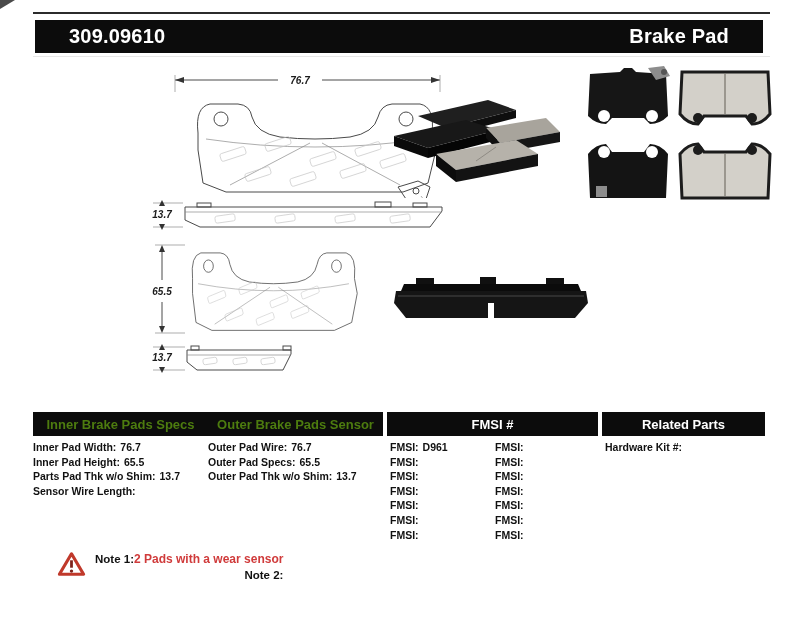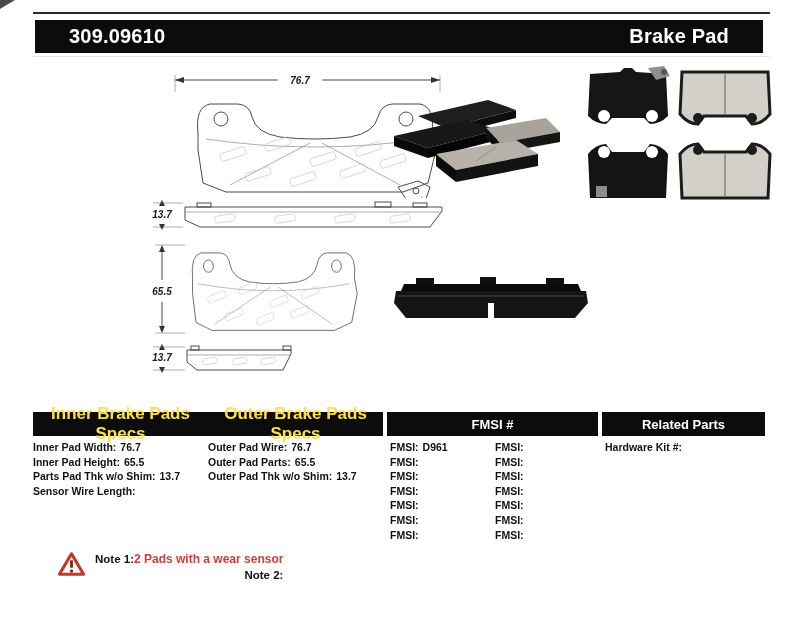--- a/index.html
+++ b/index.html
@@ -11,21 +11,21 @@
   .top-rule{position:absolute;left:33px;top:12px;width:737px;height:2px;background:#2b2b2b;}
   .under-rule{position:absolute;left:33px;top:56px;width:737px;height:1px;background:#e7e7e7;}
   .header-bar{position:absolute;left:35px;top:20px;width:728px;height:33px;background:#0c0c0c;
               display:flex;justify-content:space-between;align-items:center;padding:0 34px;box-sizing:border-box;}
   .header-bar span{color:#fff;font-weight:bold;font-size:20px;letter-spacing:0.2px;}
 
   
   .bar{position:absolute;top:412px;height:24px;background:#0c0c0c;display:flex;align-items:center;justify-content:center;}
   .bar span{color:#fff;font-weight:bold;font-size:13px;}
   .bar.split{justify-content:space-between;}
-  .bar.split .half{flex:1;text-align:center;color:#fde047;font-weight:bold;font-size:17px;}
+  .bar.split .half{flex:1;text-align:center;color:#4d7c0f;font-weight:bold;font-size:13px;}
 
   .spec-col{position:absolute;top:440px;}
   .spec-row{height:14.6px;line-height:14.6px;font-weight:bold;font-size:10.5px;white-space:nowrap;}
   .right{text-align:left;}
   .spec-row .val{margin-left:4px;}
   .pullin{margin-right:28px;}
 
   
   .notes{position:absolute;left:95px;top:551px;}
   .note-row{height:16px;line-height:16px;font-weight:bold;font-size:11.5px;display:flex;justify-content:flex-end;}
@@ -212,39 +212,39 @@
     <rect x="92" y="1" width="16" height="8" fill="#101010"></rect>
     <rect x="158" y="2" width="18" height="7" fill="#101010"></rect>
     <polygon points="16,8 190,8 193,15 13,15" fill="#0b0b0b"></polygon>
     <polygon points="8,15 198,15 200,27 187,42 18,42 6,27" fill="#151515"></polygon>
     <rect x="100" y="27" width="6" height="15" fill="#fff"></rect>
     <line x1="10" y1="20" x2="196" y2="20" stroke="#2e2e2e" stroke-width="2"></line>
   </svg>
 
   <div class="bar split" style="left:33px;width:350px">
     <div class="half">Inner Brake Pads Specs</div>
-    <div class="half">Outer Brake Pads Specs</div>
+    <div class="half">Outer Brake Pads Sensor</div>
   </div>
   <div class="bar" style="left:387px;width:211px">
     <span>FMSI #</span>
   </div>
   <div class="bar" style="left:602px;width:163px">
     <span>Related Parts</span>
   </div>
 
   <div class="spec-col right" style="left:33px;width:150px">
     <div class="spec-row"><span>Inner Pad Width:</span><span class="val">76.7</span></div>
     <div class="spec-row"><span>Inner Pad Height:</span><span class="val">65.5</span></div>
     <div class="spec-row"><span>Parts Pad Thk w/o Shim:</span><span class="val">13.7</span></div>
     <div class="spec-row"><span class="pullin">Sensor Wire Length:</span></div>
   </div>
 
   <div class="spec-col right" style="left:208px;width:150px">
     <div class="spec-row"><span>Outer Pad Wire:</span><span class="val">76.7</span></div>
-    <div class="spec-row"><span>Outer Pad Parts:</span><span class="val">65.5</span></div>
+    <div class="spec-row"><span>Outer Pad Specs:</span><span class="val">65.5</span></div>
     <div class="spec-row"><span>Outer Pad Thk w/o Shim:</span><span class="val">13.7</span></div>
   </div>
 
   <div class="spec-col" style="left:390px">
     <div class="spec-row"><span>FMSI:</span><span class="val">D961</span></div>
     <div class="spec-row"><span>FMSI:</span><span class="val"></span></div>
     <div class="spec-row"><span>FMSI:</span><span class="val"></span></div>
     <div class="spec-row"><span>FMSI:</span><span class="val"></span></div>
     <div class="spec-row"><span>FMSI:</span><span class="val"></span></div>
     <div class="spec-row"><span>FMSI:</span><span class="val"></span></div>

